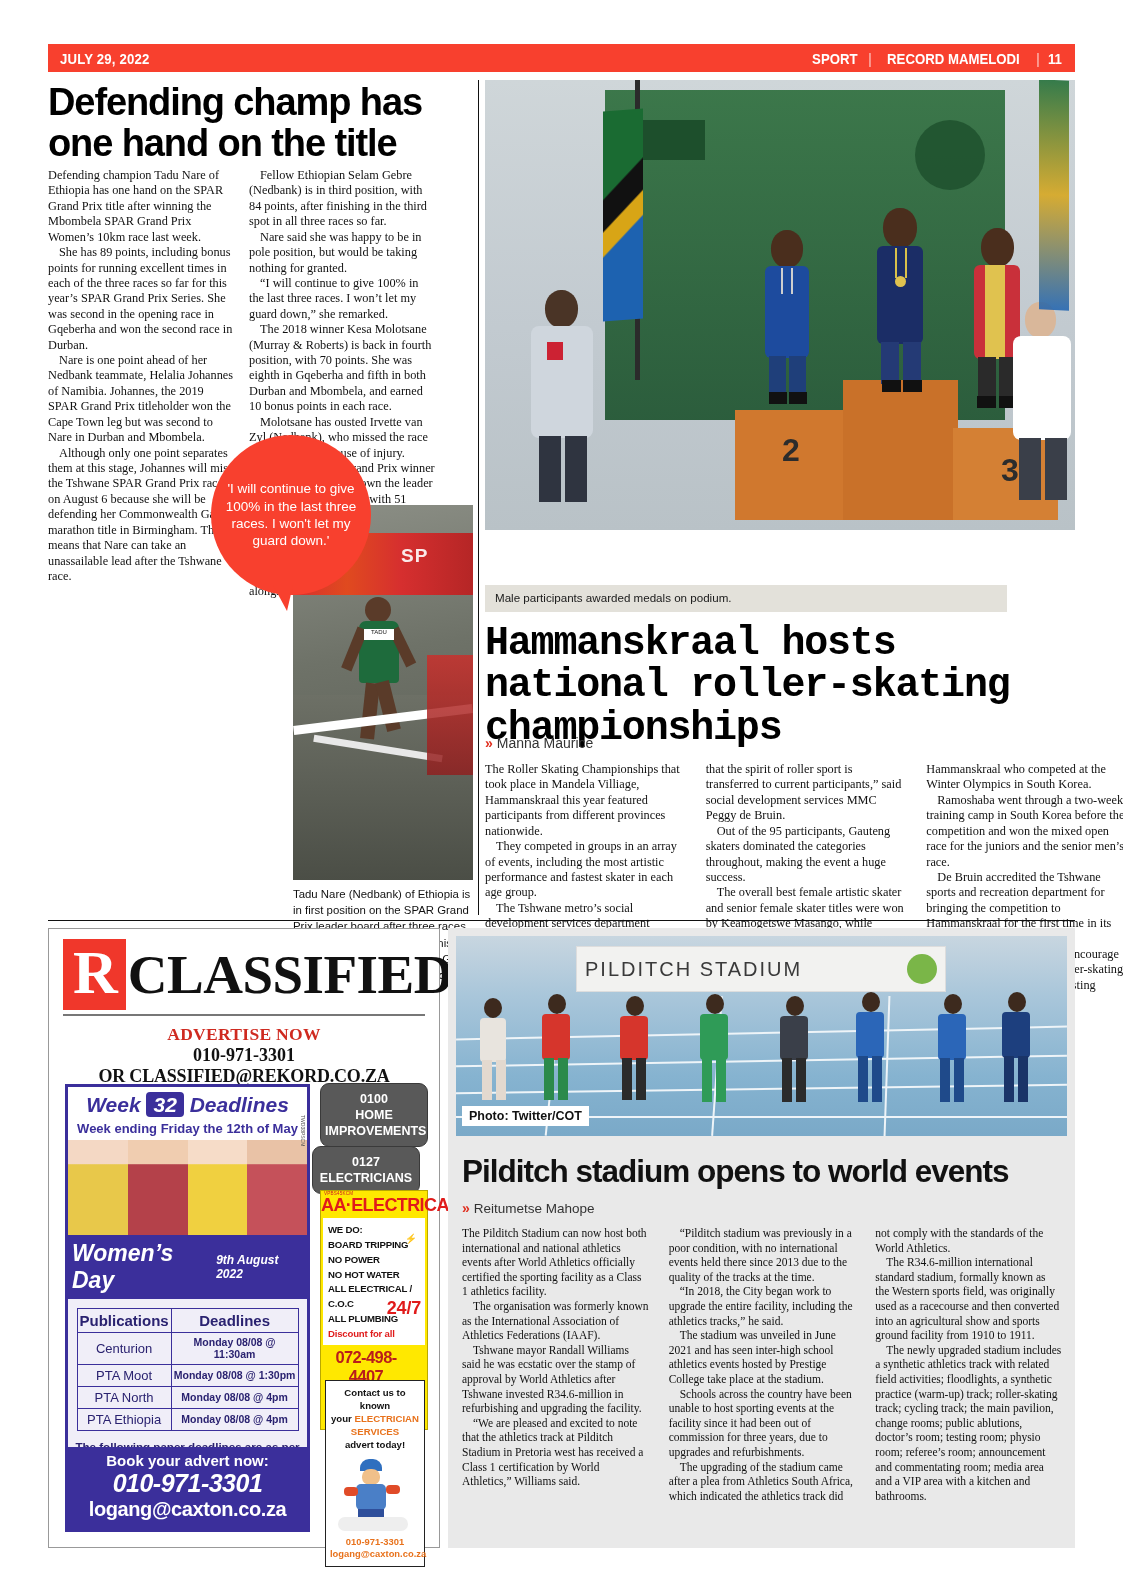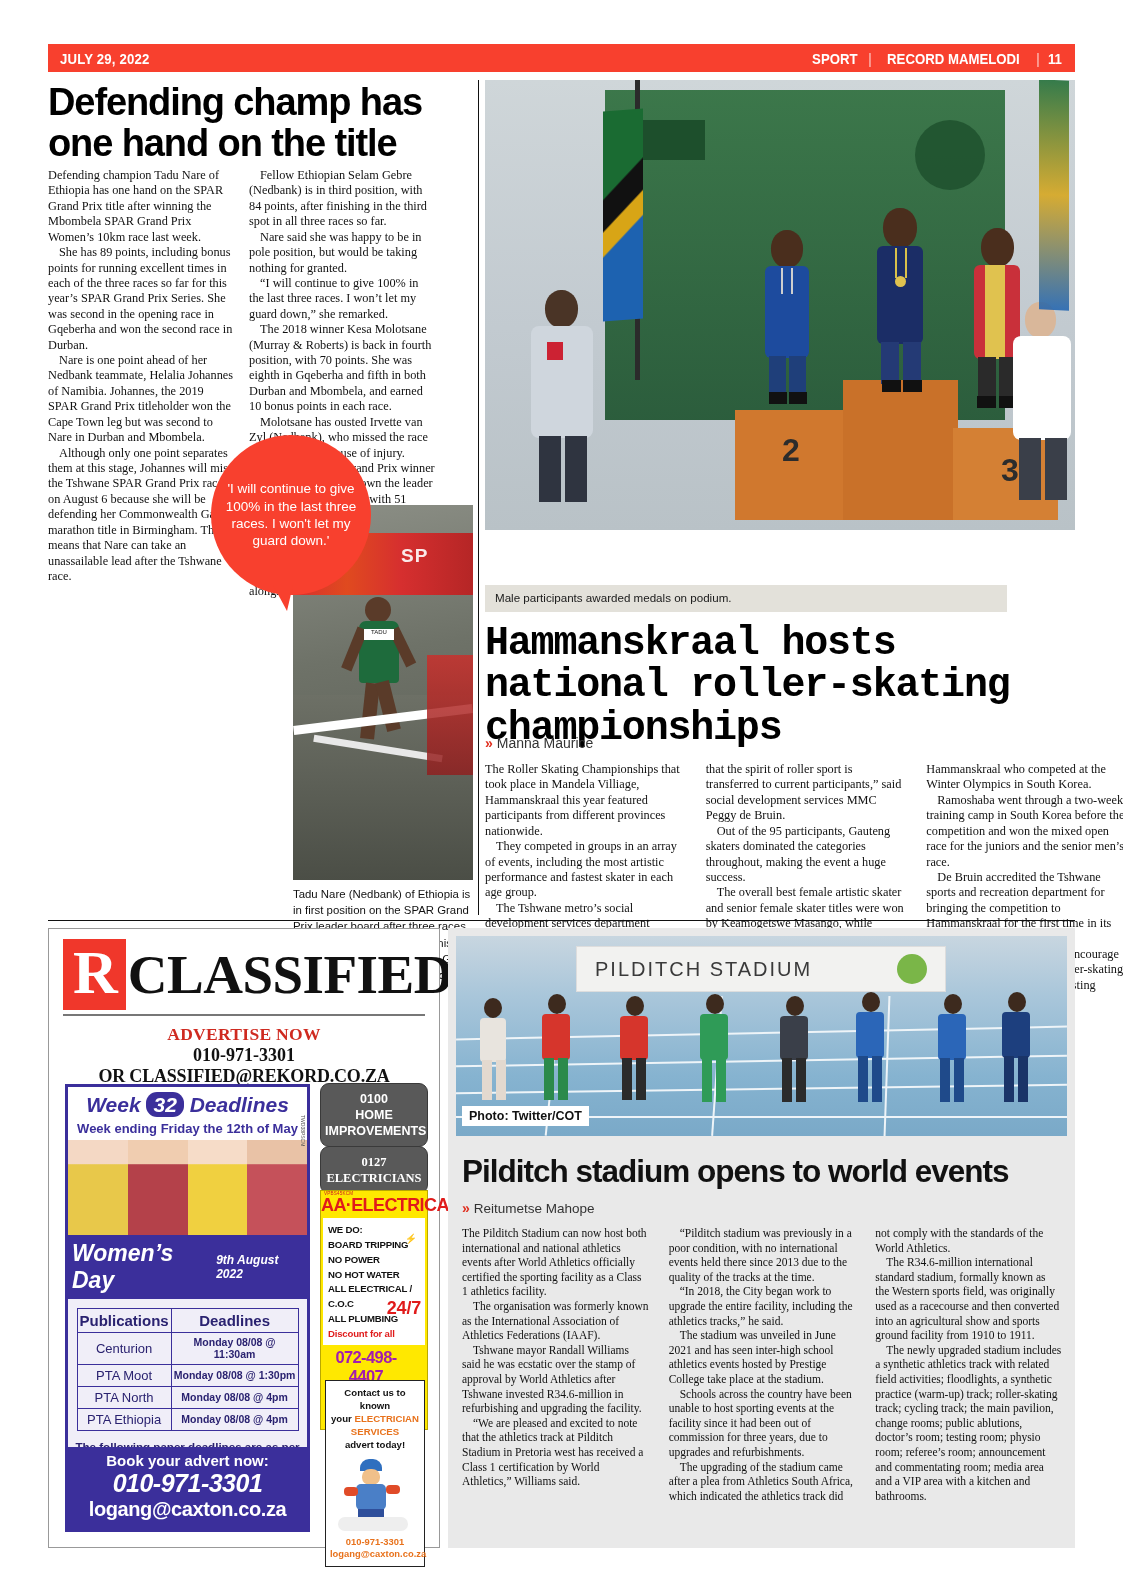--- a/index.html
+++ b/index.html
@@ -131,21 +131,21 @@
   
   .wd-ad {
     position:absolute; left:16px; top:155px; width:245px; height:448px;
     background:#f0eef8; border:3px solid #3b2f9b; overflow:hidden;
   }
   .wd-top { background:#ffffff; padding-top:6px; }
   .wd-week {
     text-align:center; font-family:"Liberation Sans", sans-serif; font-weight:bold;
     color:#3b2f9b; font-size:21px; font-style:italic;
   }
-  .wd-week .pill { background:#3b2f9b; color:#fff; border-radius:11px; padding:1px 7px; }
+  .wd-week .pill { background:#3b2f9b; color:#fff; border-radius:4px; padding:1px 7px; }
   .wd-sub {
     text-align:center; font-family:"Liberation Sans", sans-serif; font-weight:bold;
     color:#3b2f9b; font-size:13px; margin-top:4px;
   }
   .wd-photos { height:95px; display:flex; margin-top:4px; }
   .wd-photos div { flex:1; }
   .wd-band {
     background:#3b2f9b; color:#fff; display:flex; align-items:center; justify-content:center;
     gap:3px; padding:5px 4px; font-family:"Liberation Sans", sans-serif;
   }
@@ -186,21 +186,21 @@
   .aa-body { background:#fff; margin:2px; padding:5px 4px 3px 5px; position:relative; }
   .aa-body div {
     font-family:"Liberation Sans", sans-serif; font-weight:bold; font-size:9.6px;
     color:#111; line-height:1.55; letter-spacing:-.2px;
   }
   .aa-discount { color:#e01b1b !important; }
   .aa-247 { position:absolute; right:4px; bottom:22px; color:#e01b1b !important; font-size:18px !important; }
   .aa-bolt { position:absolute; right:8px; top:14px; color:#e01b1b; font-size:40px; line-height:1;}
   .aa-nums {
     background:#ffe800; text-align:center; font-family:"Liberation Sans", sans-serif;
-    font-weight:bold; font-size:16.5px; color:#a21caf; letter-spacing:-.6px; padding:1px 16px 2px 0;
+    font-weight:bold; font-size:16.5px; color:#b91c1c; letter-spacing:-.6px; padding:1px 16px 2px 0;
   }
   .elec-ad {
     position:absolute; left:277px; top:1390px; width:100px; background:#fff;
     border:1px solid #222; padding:6px 4px; text-align:center;
   }
   .elec-ad .t {
     font-family:"Liberation Sans", sans-serif; font-weight:bold; font-size:9.6px; line-height:1.35; color:#111;
   }
   .elec-ad .orange { color:#e8721c; }
   .elec-ad .phone {
@@ -458,21 +458,21 @@
           <div class="l2">010-971-3301</div>
           <div class="l3">logang@caxton.co.za</div>
         </div>
       </div>
     </div>
 
     <div class="cat-chip" style="left:272px; top:155px; width:108px;">
       <div>0100</div>
       <div>HOME IMPROVEMENTS</div>
     </div>
-    <div class="cat-chip" style="left:272px; top:218px; width:108px;font-family:Liberation Serif, serif;">
+    <div class="cat-chip" style="left:264px; top:218px; width:108px;">
       <div>0127</div>
       <div>ELECTRICIANS</div>
     </div>
 
     <div style="position:absolute;left:272px;top:262px;width:108px;">
       <div class="aa-box">
         <div class="aa-code">VPBS45KCM</div>
         <div class="aa-title">AA·ELECTRICAL</div>
         <div class="aa-body">
           <div class="aa-bolt">⚡</div>
@@ -508,21 +508,21 @@
       <div class="phone">010-971-3301</div>
       <div class="phone">logang@caxton.co.za</div>
     </div>
 
     <div class="pilditch-panel">
 
       <div class="stadium-photo">
 
         <div style="position:absolute;inset:0;background:linear-gradient(180deg,#c8d6e0 0%,#a9c6da 30%,#86b3d0 70%,#7aa9c8 100%);"></div>
 
-        <div style="position:absolute;left:120px;top:10px;width:370px;height:46px;background:#f2f2f0;border:1px solid #ddd;display:flex;align-items:center;justify-content:space-between;padding:0 18px;">
+        <div style="position:absolute;left:120px;top:10px;width:370px;height:46px;background:#f2f2f0;border:1px solid #ddd;display:flex;align-items:center;justify-content:space-between;padding:0 8px;">
           <span style="font-family:'Liberation Sans',sans-serif;font-size:20px;letter-spacing:2px;color:#3a3a3a;">PILDITCH STADIUM</span>
           <span style="width:30px;height:30px;border-radius:50%;background:#7ab648;display:inline-block;"></span>
         </div>
 
         <div style="position:absolute;left:0;top:96px;width:100%;height:2px;background:#eef4f8;transform:rotate(-1.2deg);"></div>
         <div style="position:absolute;left:0;top:124px;width:100%;height:2px;background:#eef4f8;transform:rotate(-1deg);"></div>
         <div style="position:absolute;left:0;top:152px;width:100%;height:2px;background:#eef4f8;transform:rotate(-0.8deg);"></div>
         <div style="position:absolute;left:0;top:180px;width:100%;height:2px;background:#eef4f8;"></div>
         <div style="position:absolute;left:96px;top:60px;width:2px;height:140px;background:#eef4f8;transform:rotate(6deg);"></div>
         <div style="position:absolute;left:260px;top:60px;width:2px;height:140px;background:#eef4f8;transform:rotate(4deg);"></div>

